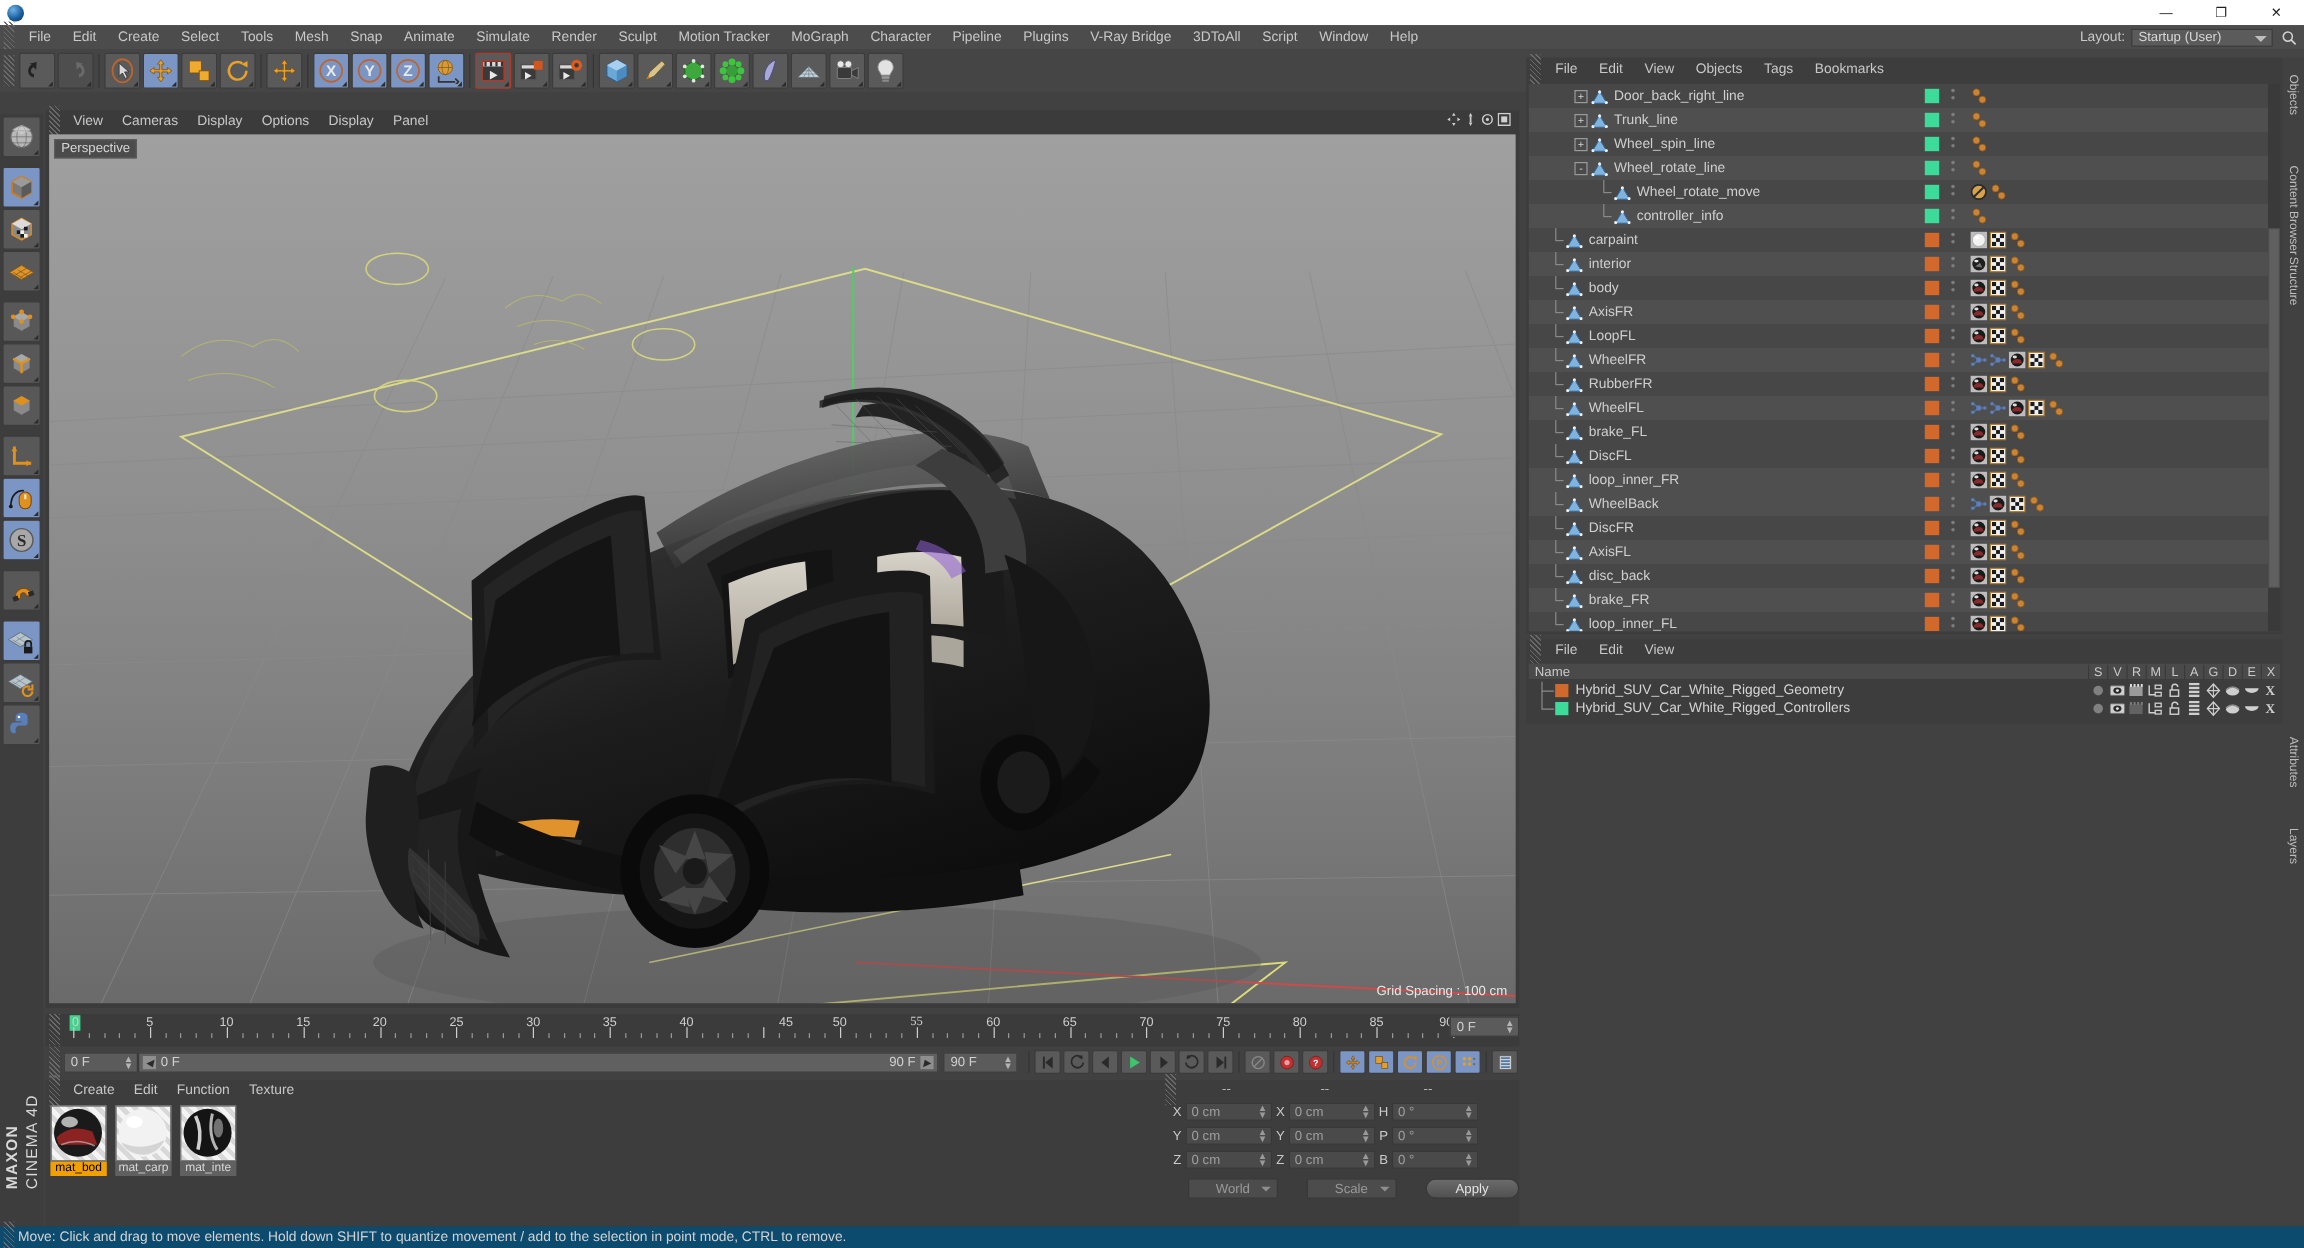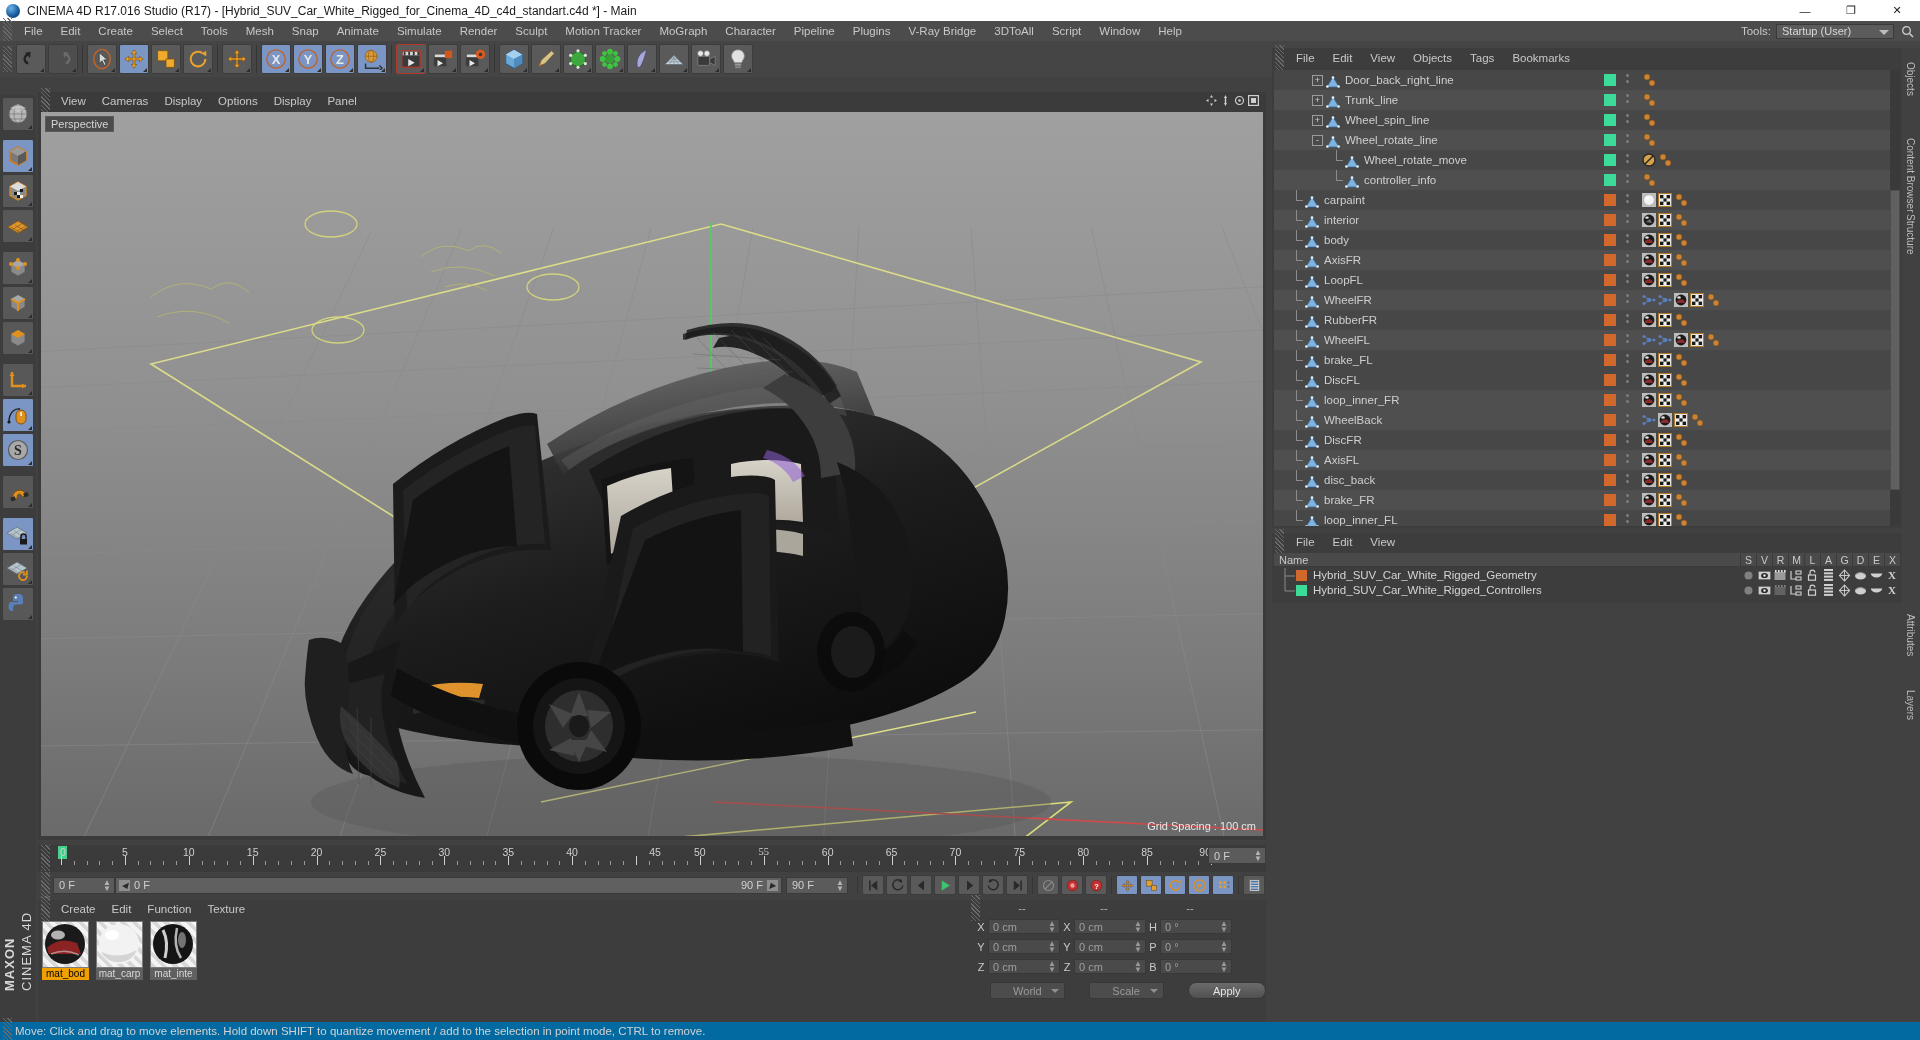--- a/index.html
+++ b/index.html
@@ -161,30 +161,29 @@
   .laycell{ width:16px;display:flex;align-items:center;justify-content:center;flex:0 0 auto;}
 
   
   #rightedge{ position:absolute; right:0; top:48px; width:18px; height:960px; background:#414141;
      display:flex;flex-direction:column;align-items:center;}
   .vtab{ width:16px;color:#bdbdbd;font-size:10px; margin-top:6px; position:relative; height:70px;}
   .vtab span{ position:absolute;left:13px;top:0;transform:rotate(90deg);transform-origin:left top;
      white-space:nowrap;}
 
   
-  #statusbar{ position:absolute; left:0; bottom:0; width:1920px; height:18px; background:#0369a1;
+  #statusbar{ position:absolute; left:0; bottom:0; width:1920px; height:18px; background:#0c4a6e;
      display:flex; align-items:center;}
   #statusbar .txt{ font-size:11.5px;color:#d2d2d2;}
 </style>
 </head>
 <body>
 
 <div id="titlebar">
   <div class="tb-icon"></div>
-  <div class="tb-title">CINEMA 4D R17.016 Studio (R17) - [Hybrid_SUV_Car_White_Rigged_for_Cinema_4D_c4d_standart.c4d *] - Main</div>
   <div class="tb-btns">
     <div class="tb-btn">—</div>
     <div class="tb-btn">❐</div>
     <div class="tb-btn close">✕</div>
   </div>
 </div>
 
 <div id="menubar">
   <div class="grip"></div>
   <div id="menu-items" style="display:flex">
@@ -204,21 +203,21 @@
       <div class="mi">Character</div>
       <div class="mi">Pipeline</div>
       <div class="mi">Plugins</div>
       <div class="mi">V-Ray Bridge</div>
       <div class="mi">3DToAll</div>
       <div class="mi">Script</div>
       <div class="mi">Window</div>
       <div class="mi">Help</div>
     </div>
   <div class="layout-wrap">
-    <div class="layout-lbl">Tools:</div>
+    <div class="layout-lbl">Layout:</div>
     <div class="layout-sel">
       <span>Startup (User)</span>
       <i class="arrow"></i>
     </div>
     <div class="magnifier">
       <svg width="13" height="13" viewBox="0 0 13 13">
           <circle cx="5.5" cy="5.5" r="3.8" fill="none" stroke="#cfcfcf" stroke-width="1.3"></circle>
           <line x1="8.3" y1="8.3" x2="12" y2="12" stroke="#cfcfcf" stroke-width="1.5"></line>
         </svg>
     </div>

